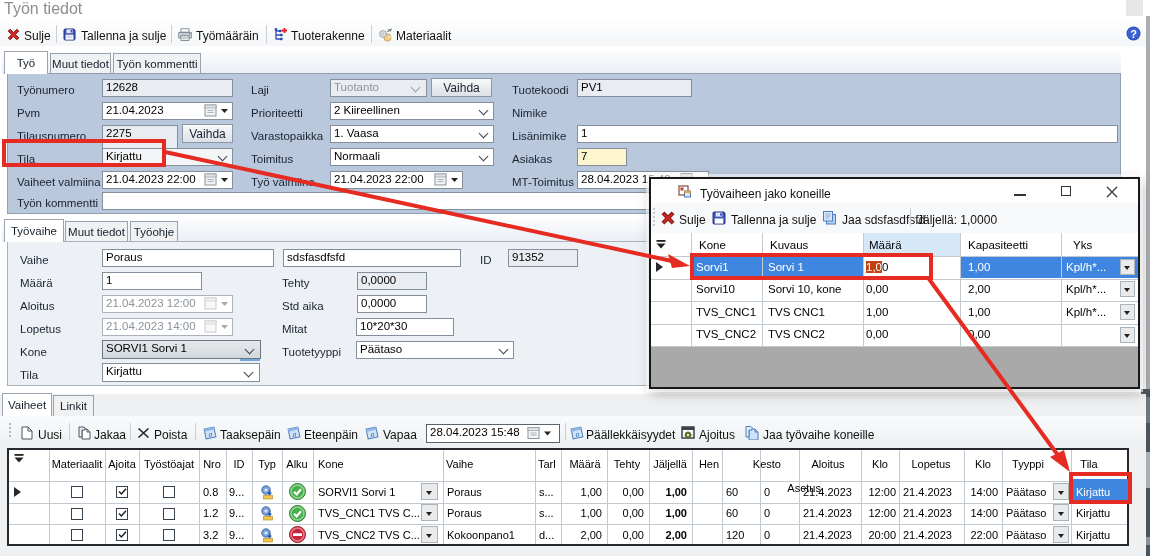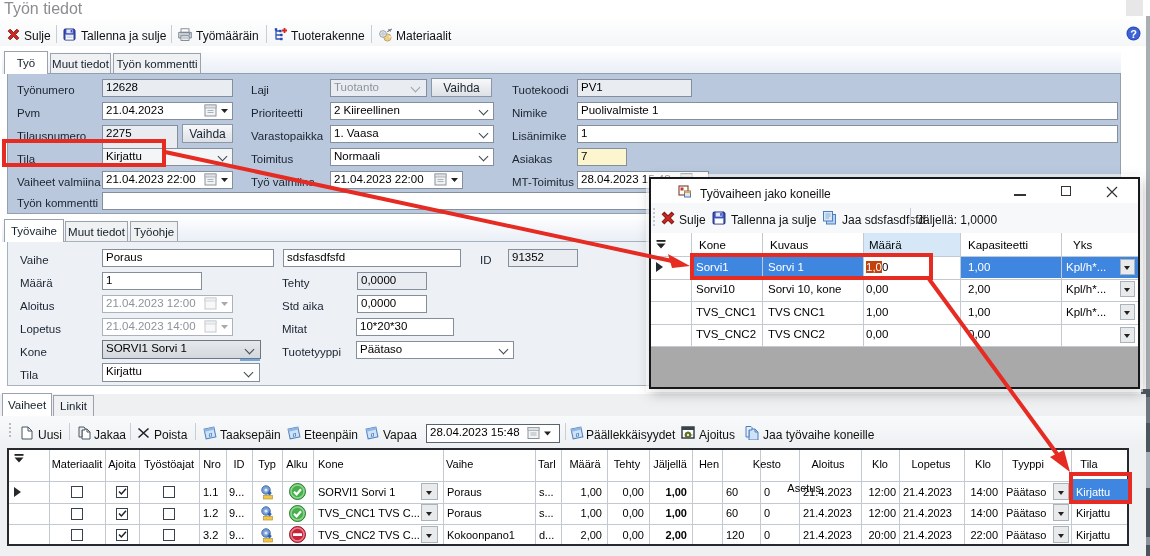--- a/index.html
+++ b/index.html
@@ -131,21 +131,20 @@
 <svg class="ab" style="left:434px;top:173px" width="26" height="13" viewBox="0 0 26 13">
       <rect x="1" y="1" width="11" height="11" fill="#f2f3f4" stroke="#8a939c"></rect>
       <rect x="1" y="1" width="11" height="3" fill="#dfe2e5" stroke="#8a939c" stroke-width=".6"></rect>
       <path d="M3.5 6.5h6M3.5 8.5h6" stroke="#9aa2ab" stroke-width=".8"></path>
       <path d="M17 5l3.5 4 3.5-4z" fill="#222"></path>
     </svg>
 
 <div class="lbl" style="left:512px;top:83px">Tuotekoodi</div>
 <div class="f ro" style="left:577px;top:79px;width:115px;height:18px">PV1</div>
 <div class="lbl" style="left:512px;top:106px">Nimike</div>
-<div class="f" style="left:577px;top:102px;width:541px;height:18px">Puolivalmiste 1</div>
 <div class="lbl" style="left:512px;top:129px">Lisänimike</div>
 <div class="f" style="left:577px;top:125px;width:541px;height:18px">1</div>
 <div class="lbl" style="left:512px;top:152px">Asiakas</div>
 <div class="f" style="left:577px;top:148px;width:50px;height:18px;background:#fcf5cd">7</div>
 <div class="lbl" style="left:512px;top:175px">MT-Toimitus</div>
 <div class="f" style="left:577px;top:171px;width:132px;height:18px">28.04.2023 15:48</div>
 <svg class="ab" style="left:680px;top:173px" width="26" height="13" viewBox="0 0 26 13">
       <rect x="1" y="1" width="11" height="11" fill="#f2f3f4" stroke="#8a939c"></rect>
       <rect x="1" y="1" width="11" height="3" fill="#dfe2e5" stroke="#8a939c" stroke-width=".6"></rect>
       <path d="M3.5 6.5h6M3.5 8.5h6" stroke="#9aa2ab" stroke-width=".8"></path>
@@ -324,21 +323,21 @@
 <div class="gtxt" style="left:545px;top:458px;width:80px;text-align:center">Määrä</div>
 <div class="gtxt" style="left:446px;top:458px">Vaihe</div>
 <div class="gtxt" style="left:318px;top:458px">Kone</div>
 <div class="gtxt" style="left:538px;top:458px;width:22px;overflow:hidden">Tarl</div>
 <div class="cbx" style="left:71px;top:486px"></div>
 <div class="cbx" style="left:116px;top:486px"></div>
 <svg class="ab" style="left:117px;top:486px" width="11" height="11">
         <path d="M2 5.5 4.4 8 9 2.8" stroke="#222" stroke-width="1.5" fill="none"></path>
       </svg>
 <div class="cbx" style="left:163px;top:486px"></div>
-<div class="gtxt" style="left:203px;top:486px">1.1</div>
+<div class="gtxt" style="left:203px;top:486px">0.8</div>
 <div class="gtxt" style="left:229px;top:486px">9...</div>
 <svg class="ab" style="left:259px;top:484px" width="16" height="16">
         <circle cx="7" cy="6" r="4.2" fill="#7aa2d8" stroke="#3f68a8"></circle>
         <circle cx="7" cy="6" r="1.6" fill="#dde8f6"></circle>
         <path d="M10.5 6.5 10.5 10 M8.8 8.5 10.5 10.6 12.2 8.5" stroke="#2f5fb0" stroke-width="1.6" fill="none"></path>
         <rect x="4.5" y="11.5" width="9" height="3.5" fill="#f3c64a" stroke="#b8922c" stroke-width=".7"></rect>
       </svg>
 <svg class="ab" style="left:289px;top:483px" width="17" height="17">
         <circle cx="8.5" cy="8.5" r="8" fill="#47b04b" stroke="#2d7a30"></circle>
         <circle cx="8.5" cy="8.5" r="6.5" fill="none" stroke="#8fd692" stroke-width="1.5"></circle>

